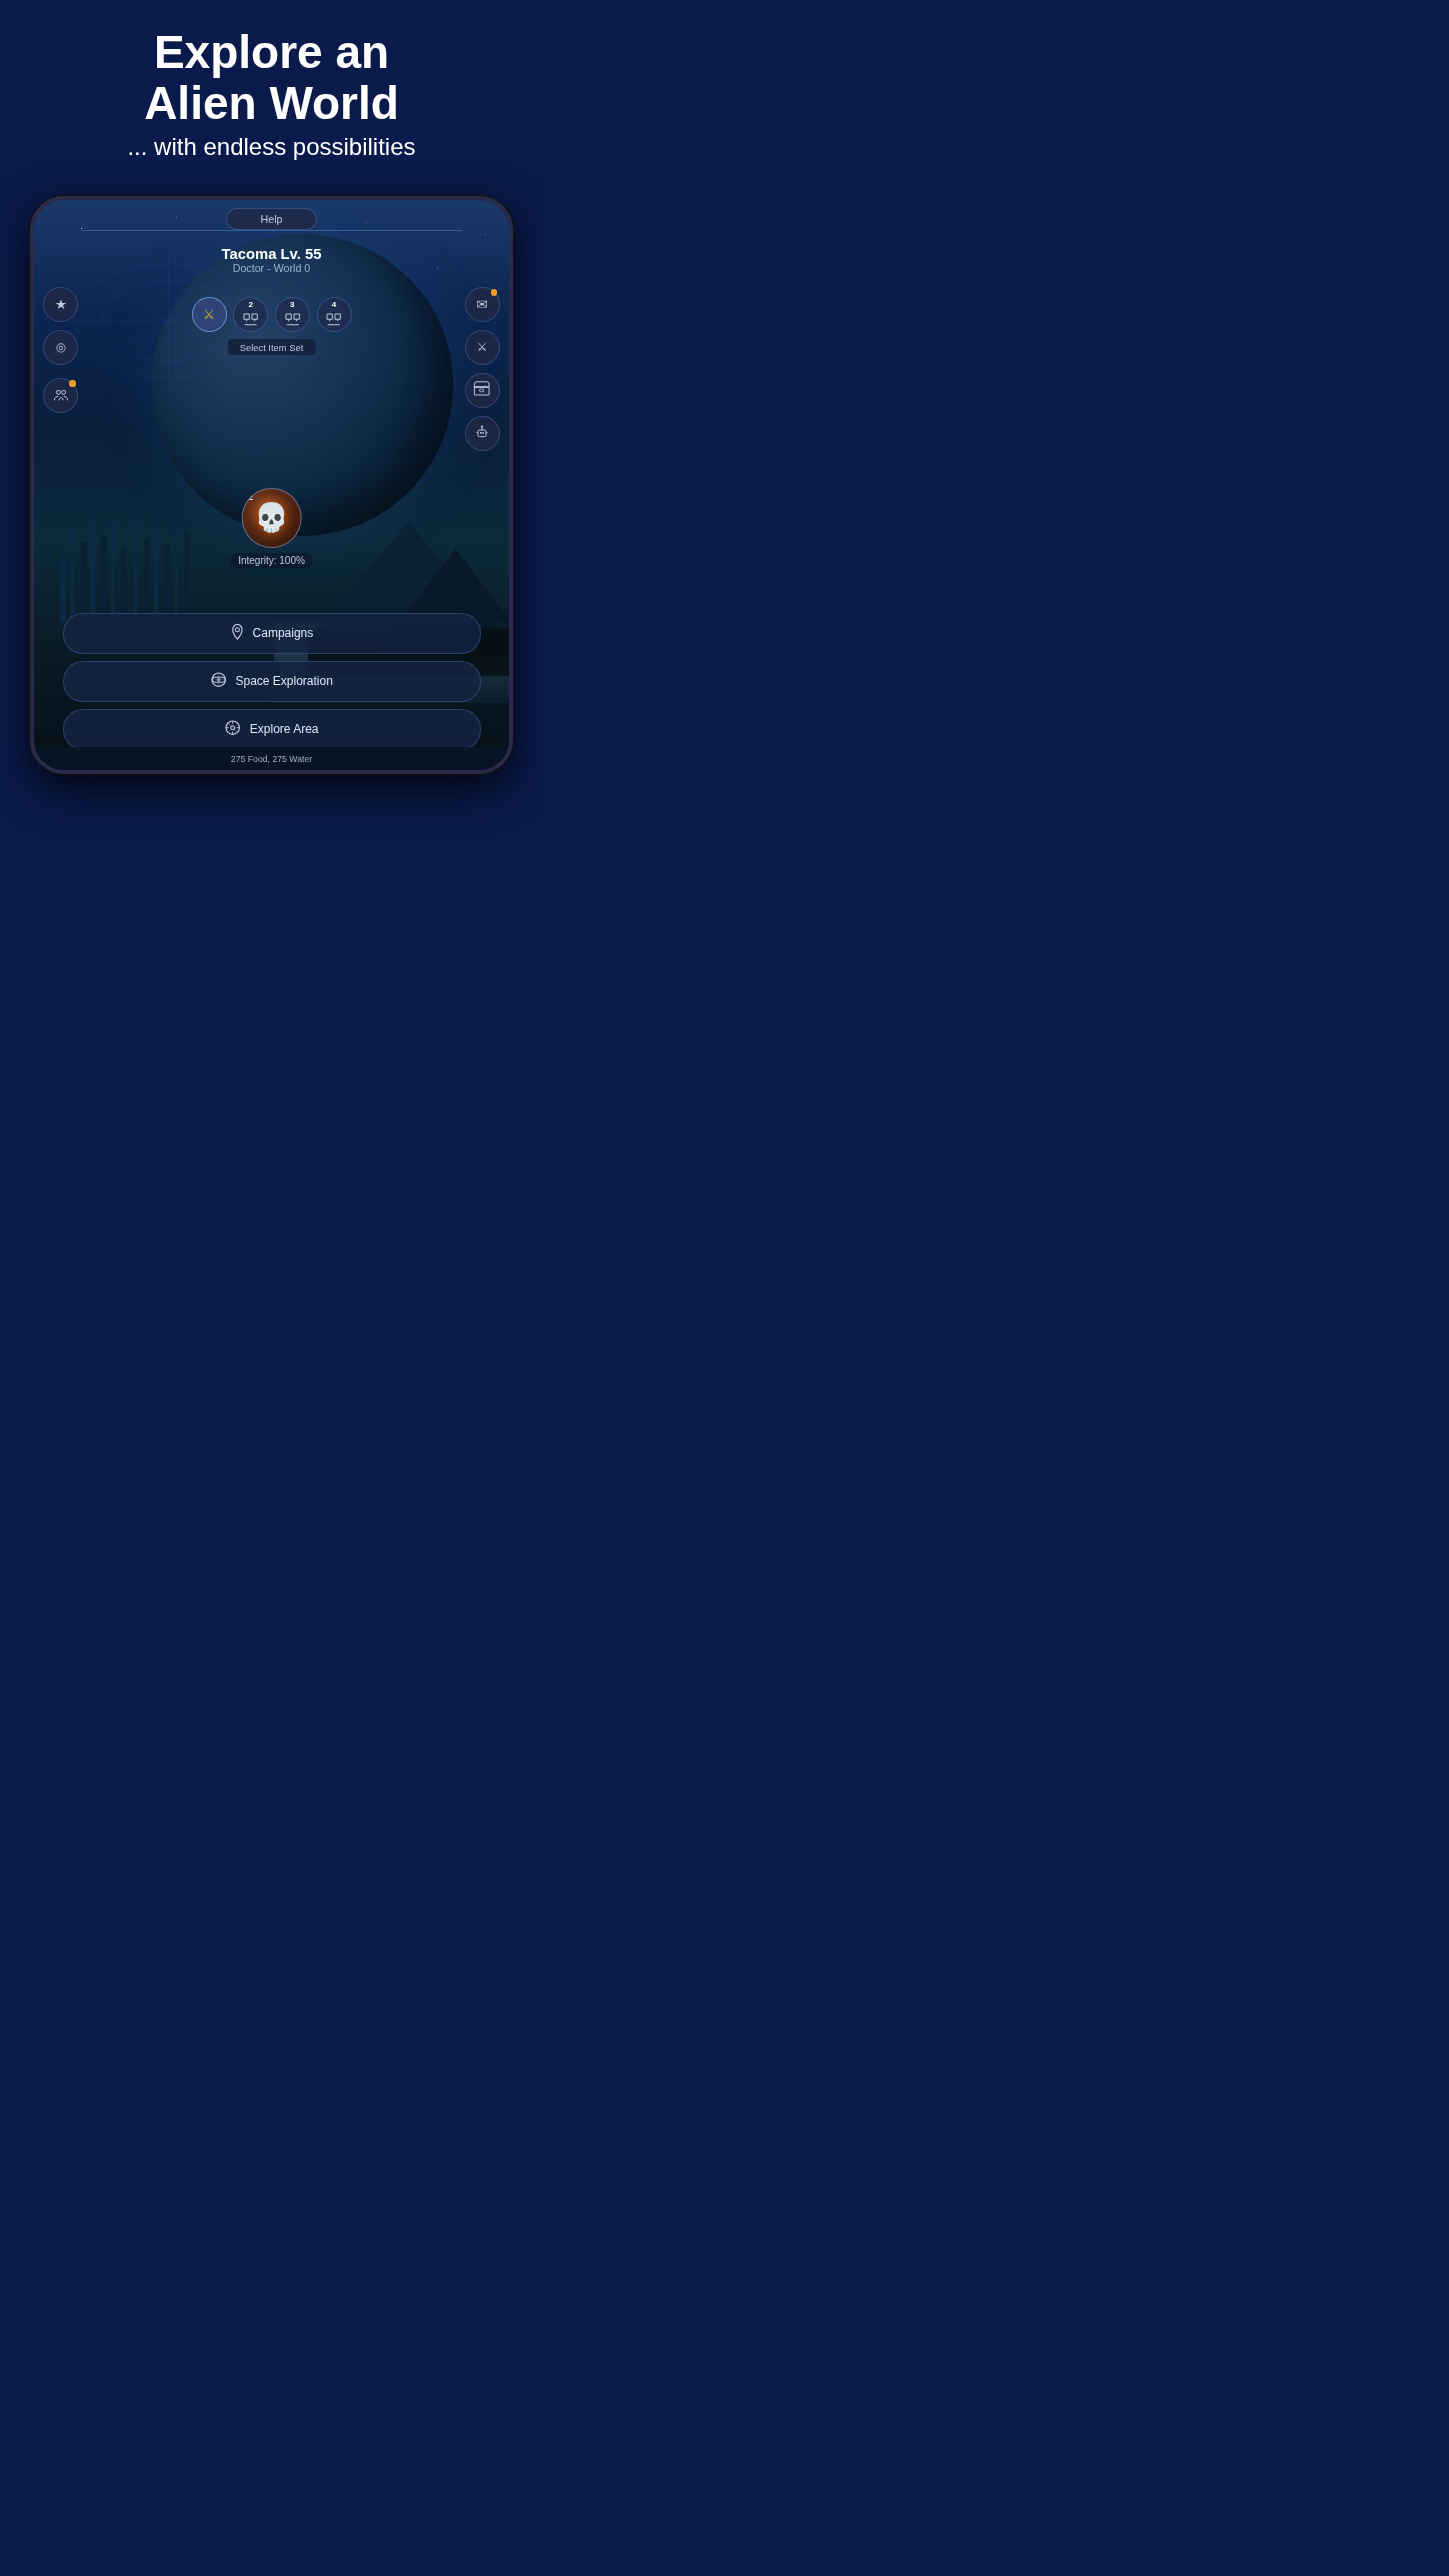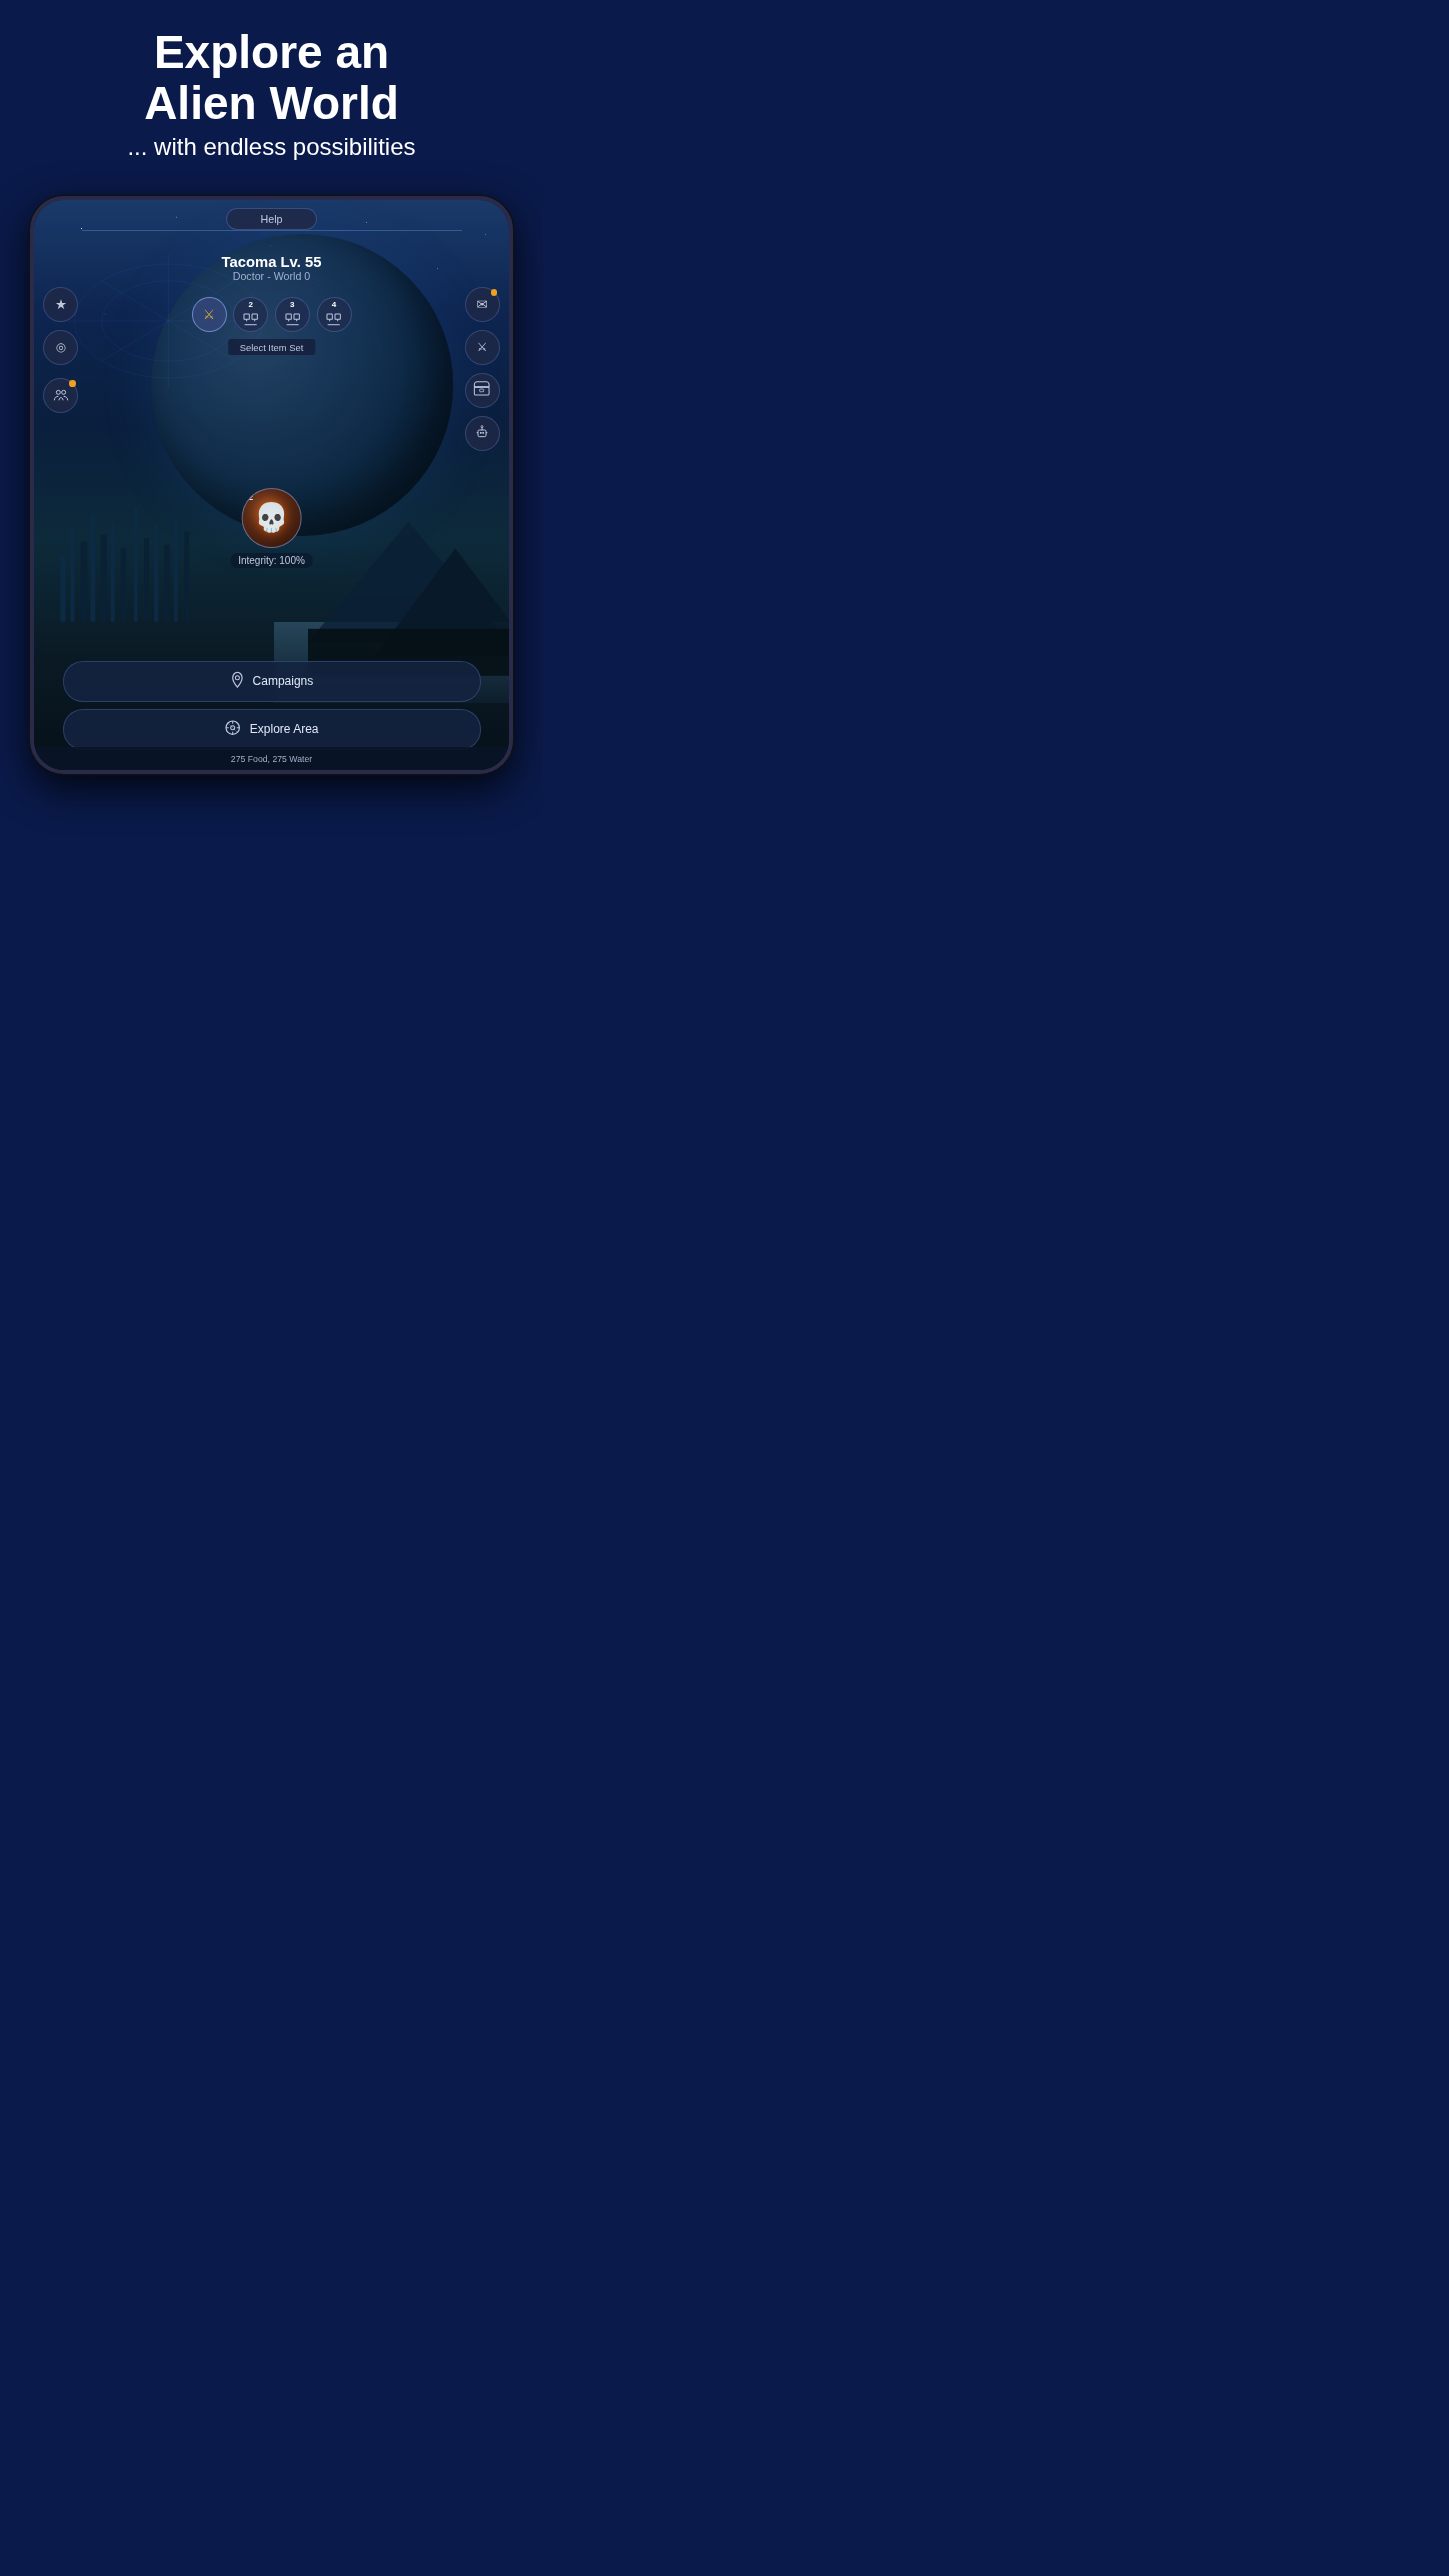--- a/index.html
+++ b/index.html
@@ -143,21 +143,21 @@
       content: '';
       position: absolute;
       top: 0; left: 0; right: 0;
       height: 0.7px;
       background: rgba(100,150,220,0.4);
     }
 
     
     .character-info {
       position: absolute;
-      top: 54px;
+      top: 46px;
       left: 50%;
       transform: translateX(-50%);
       text-align: center;
       z-index: 10;
       white-space: nowrap;
     }
 
     .character-name {
       color: #ffffff;
       font-size: 14.8px;
@@ -581,20 +581,31 @@
         <div class="menu-btn">
           <span class="menu-btn-icon">
             <svg width="14.8" height="17.4" viewBox="0 0 22 26" fill="none">
               <path d="M11 2C7 2 4 6 4 10c0 6 7 14 7 14s7-8 7-14c0-4-3-8-7-8z" stroke="#c0c8e0" stroke-width="1.8"></path>
               <circle cx="11" cy="10" r="3" stroke="#c0c8e0" stroke-width="1.5"></circle>
             </svg>
           </span>
           <span class="menu-btn-text">Campaigns</span>
         </div>
 
+        <div class="menu-btn">
+          <span class="menu-btn-icon">
+            <svg width="17.4" height="17.4" viewBox="0 0 26 26" fill="none">
+              <circle cx="13" cy="13" r="10" stroke="#c0c8e0" stroke-width="1.8"></circle>
+              <ellipse cx="13" cy="13" rx="10" ry="4" stroke="#c0c8e0" stroke-width="1.5"></ellipse>
+              <circle cx="13" cy="13" r="3" fill="#c0c8e0" opacity="0.6"></circle>
+              <path d="M13 3v20M3 13h20" stroke="#c0c8e0" stroke-width="0.8" opacity="0.5"></path>
+            </svg>
+          </span>
+          <span class="menu-btn-text">Space Exploration</span>
+        </div>
 
         <div class="menu-btn">
           <span class="menu-btn-icon">
             <svg width="17.4" height="17.4" viewBox="0 0 26 26" fill="none">
               <circle cx="13" cy="13" r="10" stroke="#c0c8e0" stroke-width="1.8"></circle>
               <path d="M13 3v4M13 19v4M3 13h4M19 13h4" stroke="#c0c8e0" stroke-width="1.5"></path>
               <circle cx="13" cy="13" r="3" stroke="#c0c8e0" stroke-width="1.5"></circle>
               <line x1="5" y1="5" x2="21" y2="21" stroke="#c0c8e0" stroke-width="1" opacity="0.5"></line>
             </svg>
           </span>

